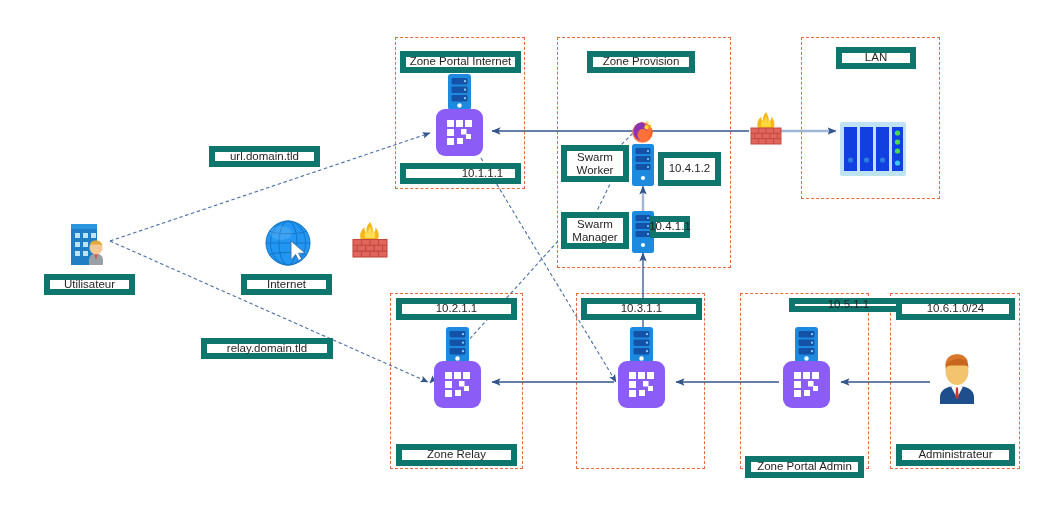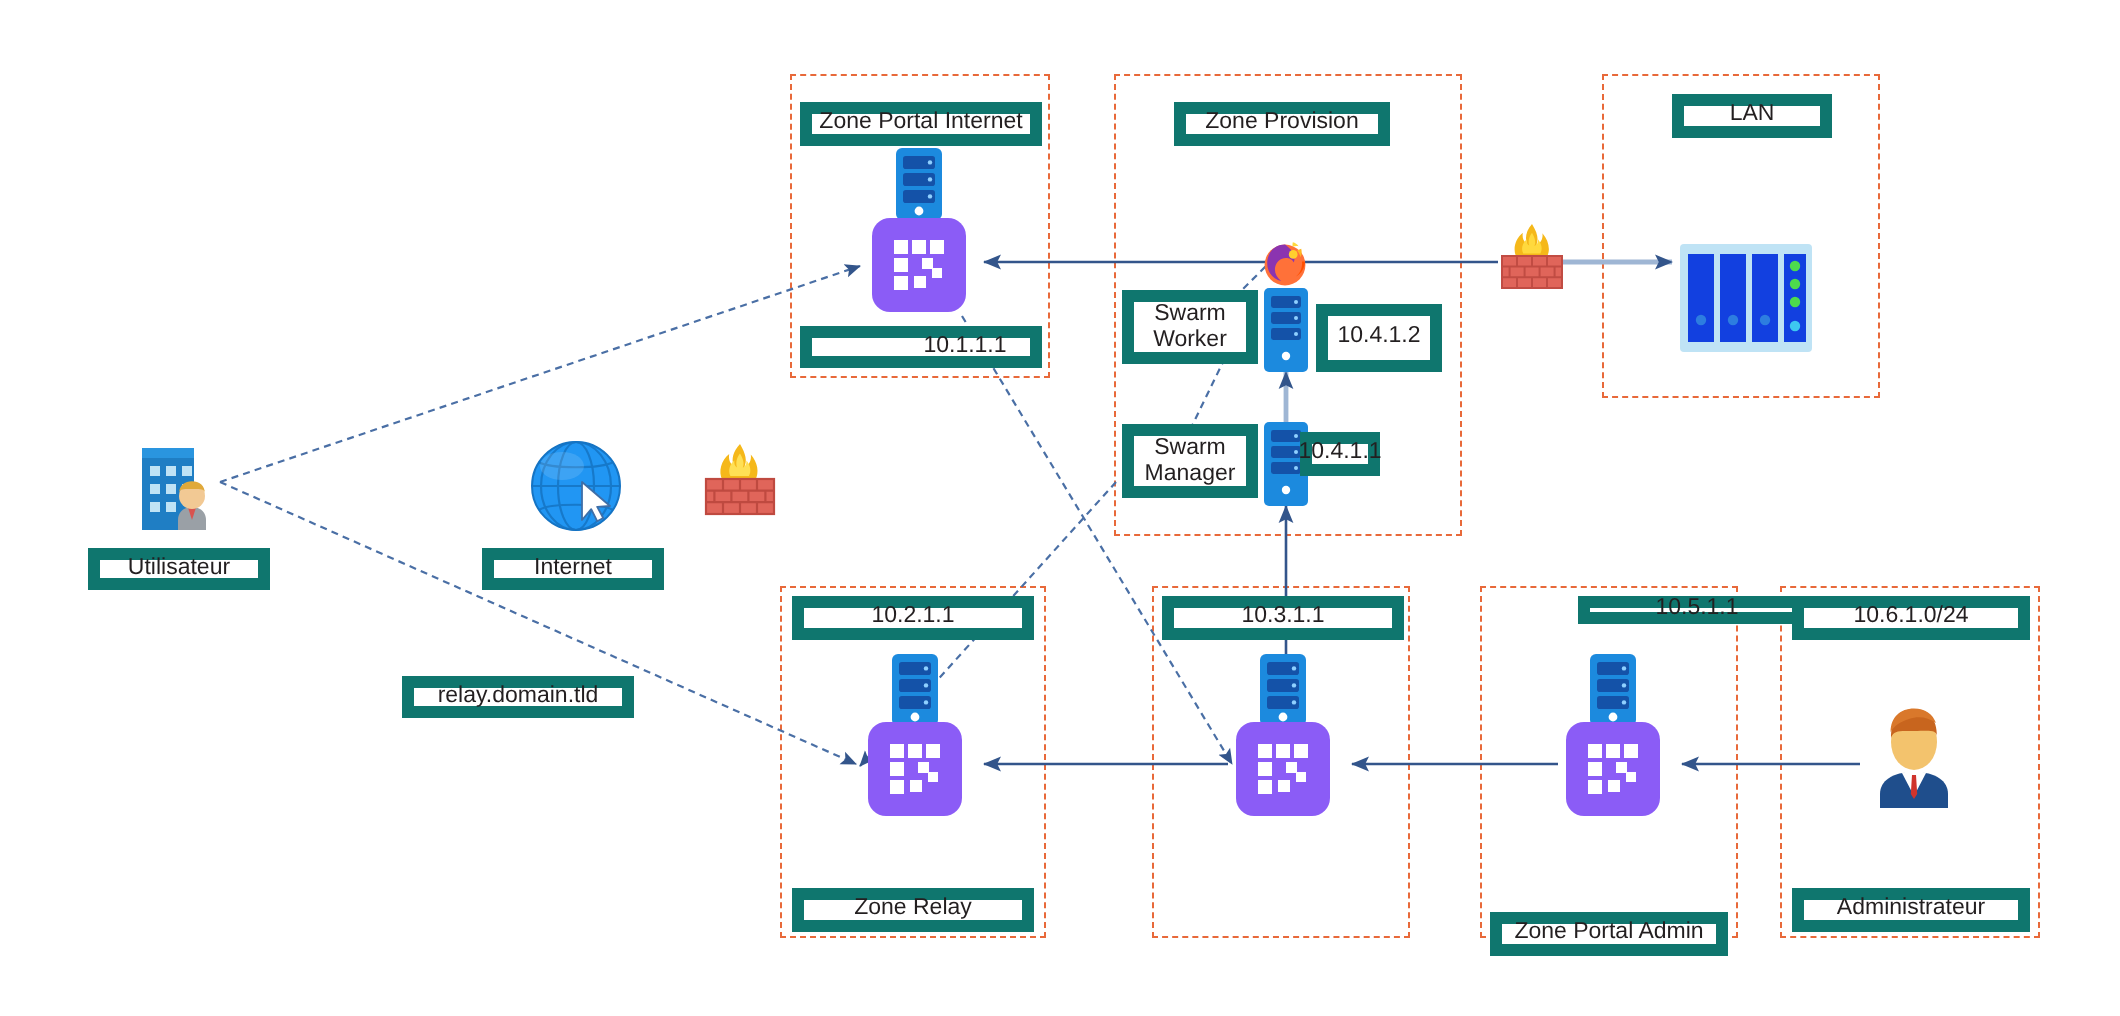--- a/index.html
+++ b/index.html
@@ -378,22 +378,23 @@
   <div class="lbl two-line" style="left:561px;top:145px;width:68px;height:37px;">Swarm
 Worker</div>
 
   <div class="lbl" style="left:658px;top:152px;width:63px;height:34px;">10.4.1.2</div>
 
   <div class="lbl two-line" style="left:561px;top:212px;width:68px;height:37px;">Swarm
 Manager</div>
 
   <div class="lbl" style="left:650px;top:216px;width:40px;height:22px;">10.4.1.1</div>
 
-
-  <div class="lbl" style="left:201px;top:338px;width:116px;height:21px;">relay.domain.tld</div>
+  <div class="lbl" style="left:209px;top:146px;width:111px;height:21px;">url.domain.tld</div>
+
+  <div class="lbl" style="left:201px;top:338px;width:132px;height:21px;">relay.domain.tld</div>
 
   <div class="lbl" style="left:44px;top:274px;width:91px;height:21px;">Utilisateur</div>
 
   <div class="lbl" style="left:241px;top:274px;width:91px;height:21px;">Internet</div>
 
   <div class="lbl" style="left:396px;top:298px;width:121px;height:22px;">10.2.1.1</div>
 
   <div class="lbl" style="left:396px;top:444px;width:121px;height:22px;">Zone Relay</div>
 
   <div class="lbl" style="left:581px;top:298px;width:121px;height:22px;">10.3.1.1</div>

